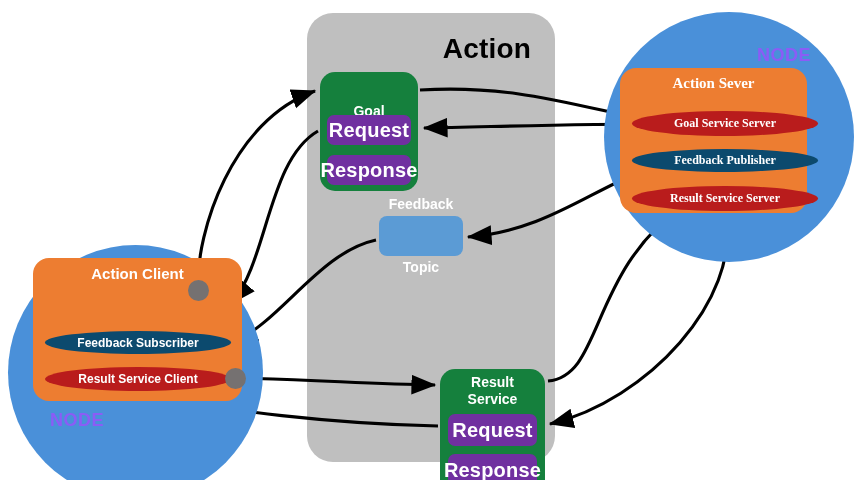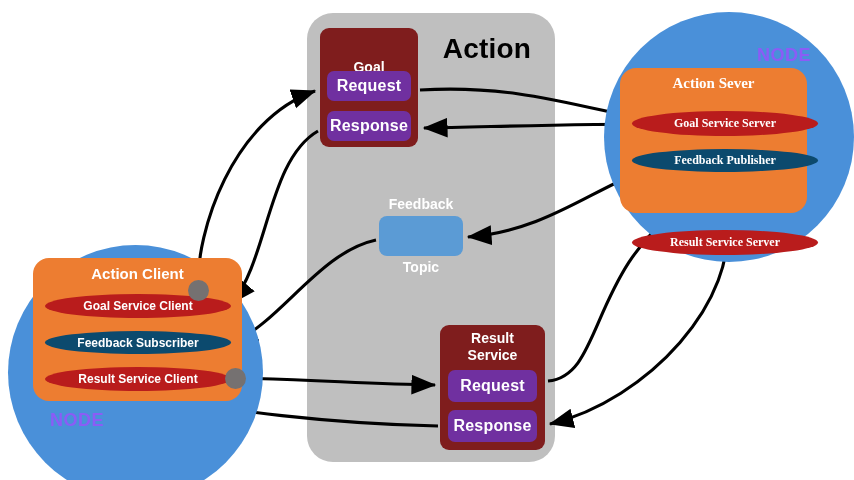--- a/index.html
+++ b/index.html
@@ -23,34 +23,35 @@
     position:absolute;
     left:432px;top:33px;width:110px;
     text-align:center;
     font-size:28px;font-weight:bold;color:#000000;
     letter-spacing:.2px;
   }
 
   
   .svc-box{
     position:absolute;
-    background:#7f1d1d;
-    border-radius:9px;
+    background:#15803d;
+    border-radius:15px;
+    margin-top:44px;
   }
   .svc-title{
     position:absolute;left:0;right:0;
     text-align:center;
     color:#ffffff;font-weight:bold;font-size:14px;
     line-height:17px;
   }
   .pill{
     position:absolute;
     background:#7030a0;
     border-radius:7px;
-    color:#ffffff;font-weight:bold;font-size:16px;
+    color:#ffffff;font-weight:bold;font-size:20px;
     display:flex;align-items:center;justify-content:center;
     letter-spacing:.2px;
   }
 
   #goal-service{left:320px;top:28px;width:98px;height:119px;}
   #goal-service .svc-title{top:31px;}
   #goal-req{left:7px;top:43px;width:84px;height:30px;}
   #goal-resp{left:7px;top:83px;width:84px;height:30px;}
 
   #result-service{left:440px;top:325px;width:105px;height:125px;}
@@ -107,21 +108,21 @@
   }
   .ell-yellow{background:#b91c1c;}
   .ell-green{background:#0c4a6e;}
 
   #gsc{left:12px;top:36px;width:186px;height:24px;}
   #fsub{left:12px;top:73px;width:186px;height:23px;}
   #rsc{left:12px;top:109px;width:186px;height:24px;}
 
   #gss{left:12px;top:43px;width:186px;height:25px;}
   #fpub{left:12px;top:81px;width:186px;height:23px;}
-  #rss{left:12px;top:118px;width:186px;height:25px;margin-top:44px;}
+  #rss{left:12px;top:118px;width:186px;height:25px;}
 
   
   .dot{
     position:absolute;
     width:21px;height:21px;border-radius:50%;
     background:#757171;
   }
   #dot-goal-client{left:188px;top:280px;}
   #dot-result-client{left:225px;top:368px;}
 </style>
@@ -161,21 +162,20 @@
 
       <path d="M438,426 C340,424 220,412 137,391"></path>
     </g>
   </svg>
 
   <div class="node-circle" id="node-left"></div>
   <div class="node-label" id="node-left-label">NODE</div>
 
   <div class="orange-box" id="action-client-box">
     <div class="box-heading">Action Client</div>
-    <div class="ellipse ell-yellow" id="gsc">Goal Service Client</div>
     <div class="ellipse ell-green" id="fsub">Feedback Subscriber</div>
     <div class="ellipse ell-yellow" id="rsc">Result Service Client</div>
   </div>
 
   <div class="dot" id="dot-goal-client"></div>
   <div class="dot" id="dot-result-client"></div>
 
   <div class="node-circle" id="node-right"></div>
   <div class="node-label" id="node-right-label">NODE</div>
 

